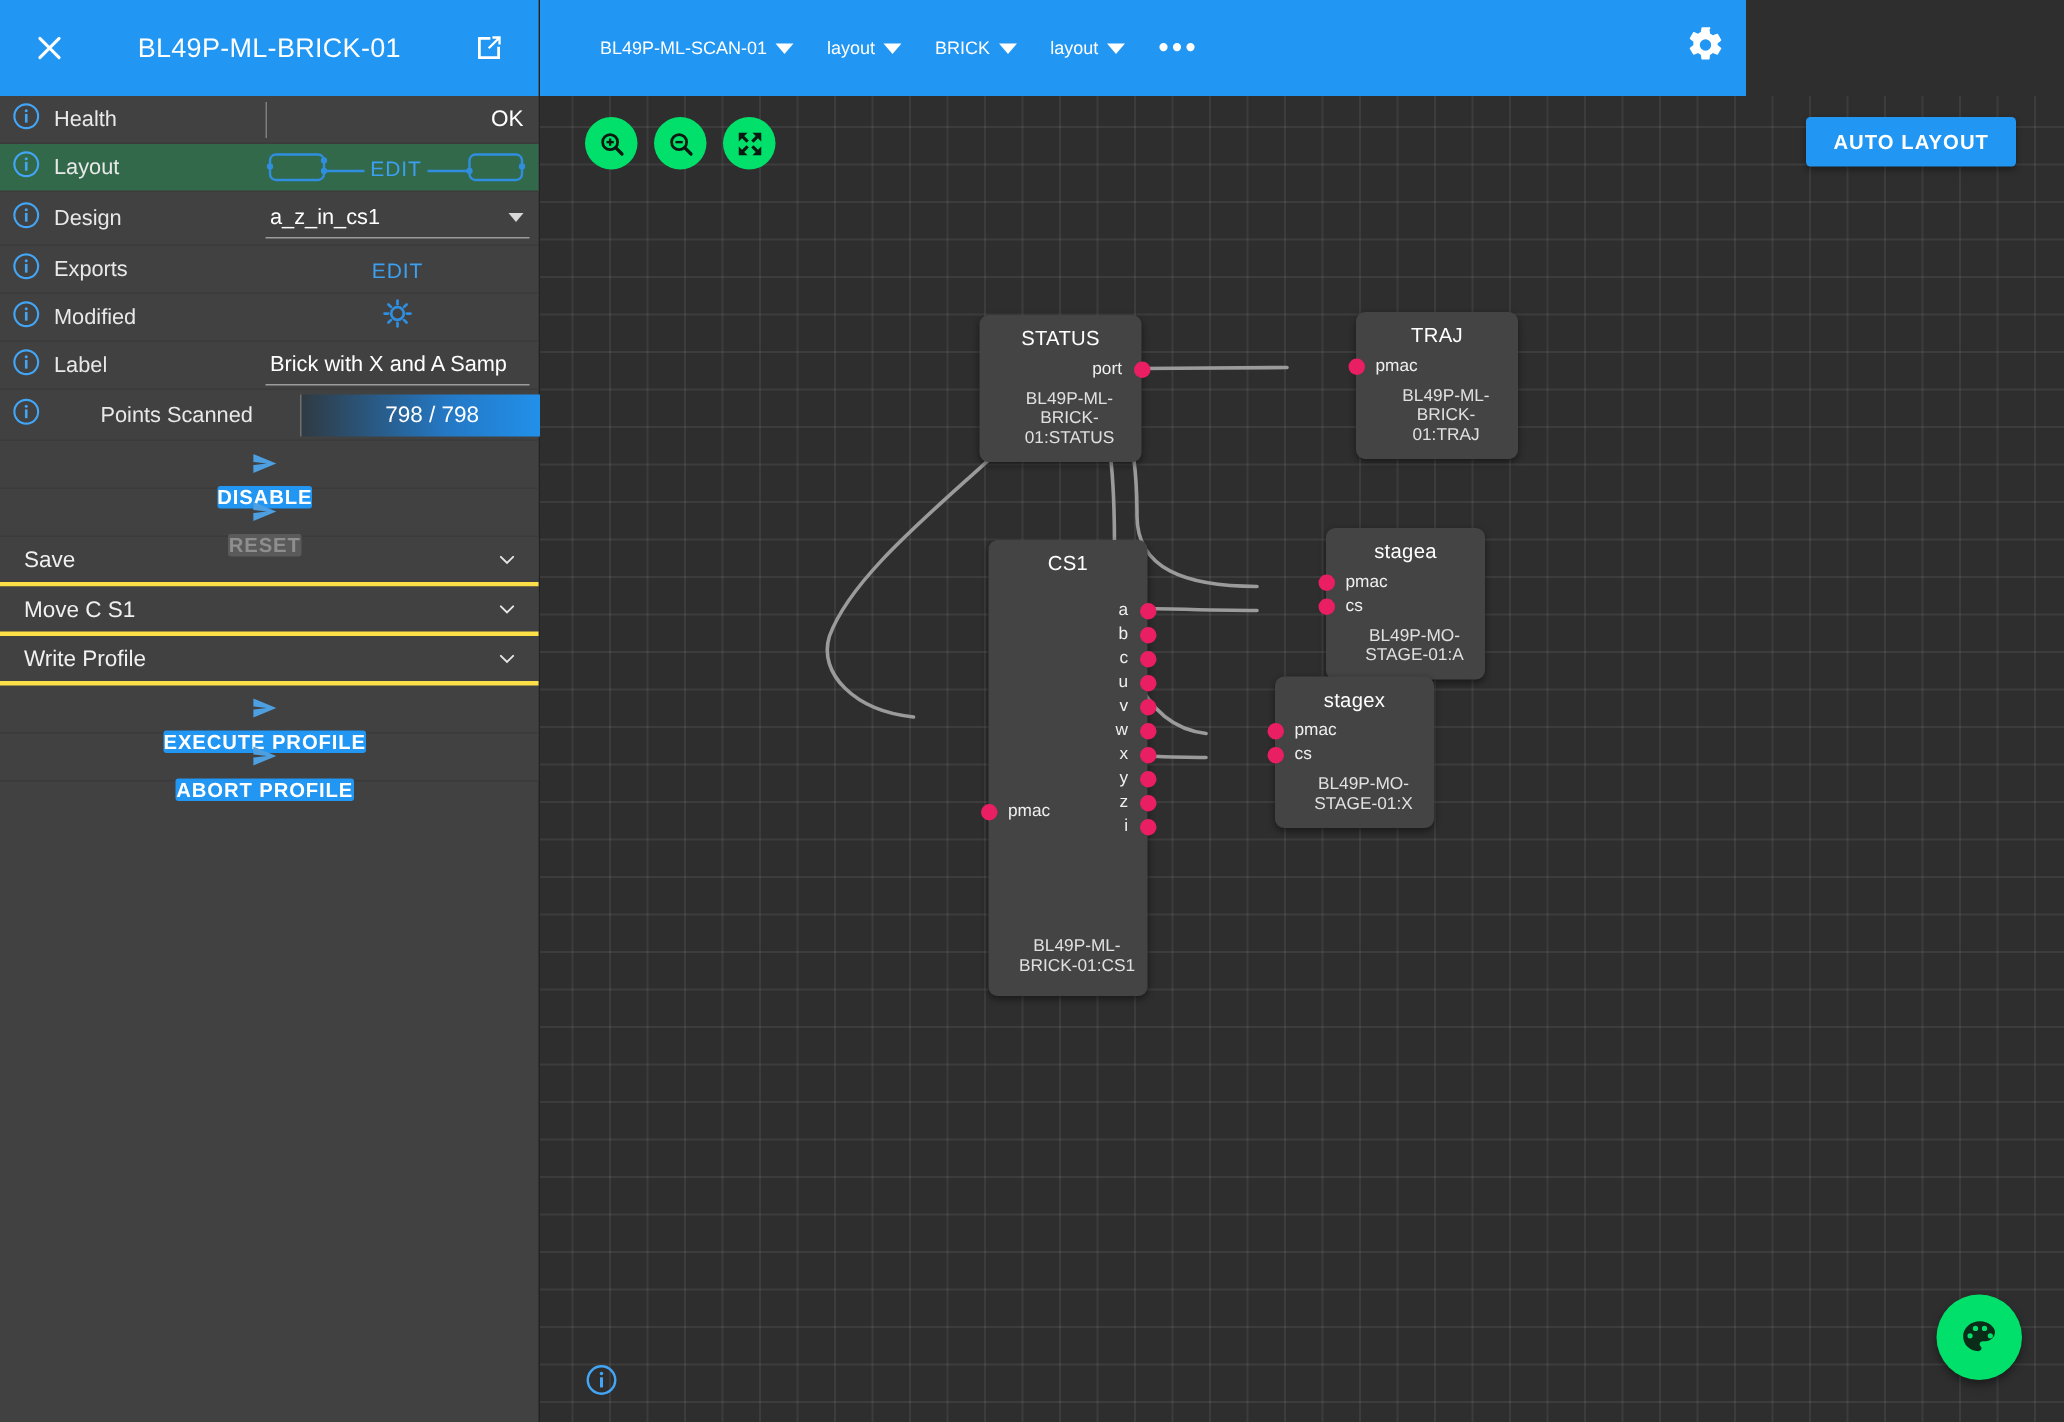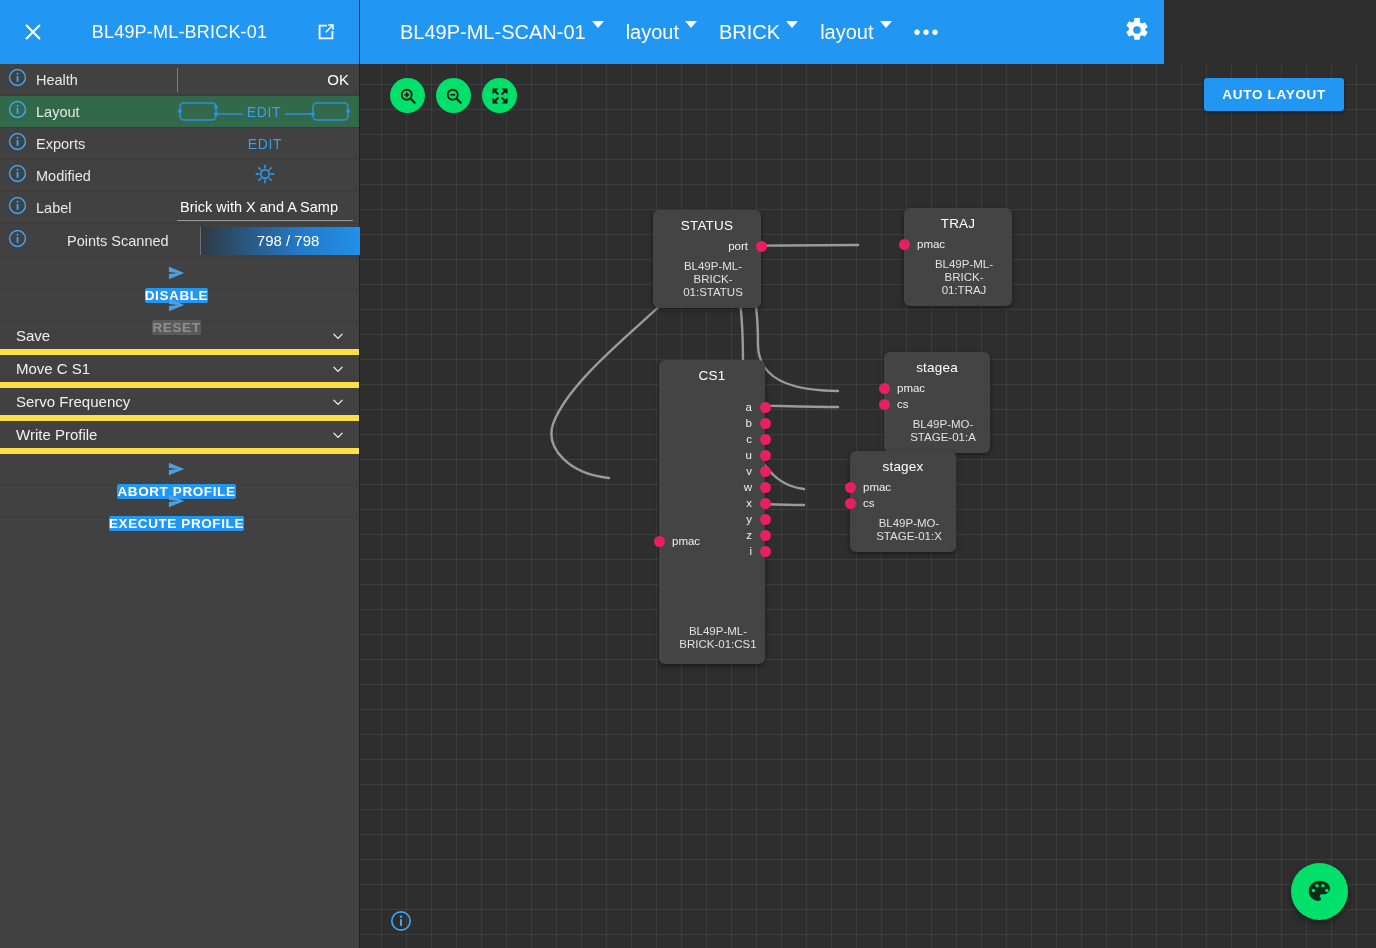--- a/index.html
+++ b/index.html
@@ -109,38 +109,38 @@
     background: #2196f3; color: #fff;
     display: flex; align-items: center; justify-content: center;
     font-size: 13.5px; letter-spacing: .6px; font-weight: bold;
     border-radius: 2px; cursor: pointer;
   }
   .wide-btn.disabled { background: #5a5a5a; color: #8e8e8e; cursor: default; }
 
   .accordion {
     display: flex; align-items: center;
     height: 33px; padding: 0 14px 0 16px;
-    border-bottom: 6px solid #fde047;
+    border-bottom: 3px solid #fde047;
     background: #414141;
     cursor: pointer;
   }
   .accordion .acc-label { flex: 1; color: #f0f0f0; font-size: 15px; }
   .chev { width: 14px; height: 14px; }
 
   
   #main { flex: 1; position: relative; height: 948px; background: #2e2e2e; }
   .topbar {
     height: 64px; background: #2196f3;
     display: flex; align-items: center;
     padding-left: 40px;
     position: relative;
   }
   .tb-item {
-    display: flex; align-items: flex-start; gap: 6px;
-    color: #fff; font-size: 20px; margin-right: 22px;
+    display: flex; align-items: center; gap: 6px;
+    color: #fff; font-size: 12px; margin-right: 22px;
     cursor: pointer;
   }
   .tb-caret {
     width: 0; height: 0;
     border-left: 6px solid transparent;
     border-right: 6px solid transparent;
     border-top: 7px solid #fff;
   }
   .tb-dots { color: #fff; font-size: 20px; letter-spacing: 2px; cursor: pointer; line-height: 10px; }
   .topbar-gear { position: absolute; right: 14px; top: 17px; cursor: pointer; }
@@ -271,20 +271,36 @@
             <circle cx="5" cy="15" r="2.1" fill="#2f8ede"></circle>
             <circle cx="41" cy="11" r="2.1" fill="#2f8ede"></circle>
             <circle cx="41" cy="18" r="2.1" fill="#2f8ede"></circle>
             <circle cx="138" cy="18" r="2.1" fill="#2f8ede"></circle>
             <circle cx="173" cy="15" r="2.1" fill="#2f8ede"></circle>
           </svg>
           <span class="link-edit" style="position:relative;z-index:2;background:#33694b;padding:0 4px;">EDIT</span>
         </span>
       </div>
 
+      <div class="prow" style="height:36px;">
+        <span class="info-i">
+          <svg width="19" height="19" viewBox="0 0 24 24">
+              <circle cx="12" cy="12" r="10" stroke="#42a5f5" stroke-width="1.8" fill="none"></circle>
+              <circle cx="12" cy="7.3" r="1.3" fill="#42a5f5"></circle>
+              <rect x="10.9" y="10" width="2.2" height="7.4" fill="#42a5f5"></rect>
+            </svg>
+        </span>
+        <span class="lbl">Design</span>
+        <span class="valbox">
+          <span class="select-wrap">
+            <span class="sel-val">a_z_in_cs1</span>
+            <span class="caret"></span>
+          </span>
+        </span>
+      </div>
 
       <div class="prow">
         <span class="info-i">
           <svg width="19" height="19" viewBox="0 0 24 24">
               <circle cx="12" cy="12" r="10" stroke="#42a5f5" stroke-width="1.8" fill="none"></circle>
               <circle cx="12" cy="7.3" r="1.3" fill="#42a5f5"></circle>
               <rect x="10.9" y="10" width="2.2" height="7.4" fill="#42a5f5"></rect>
             </svg>
         </span>
         <span class="lbl">Exports</span>
@@ -377,52 +393,44 @@
       </div>
       <div class="accordion">
         <span class="acc-label">Move C S1</span>
         <span class="chev">
           <svg width="14" height="14" viewBox="0 0 24 24">
               <path d="M5 9 L12 16 L19 9" stroke="#e6e6e6" stroke-width="2.2" fill="none" stroke-linecap="round"></path>
             </svg>
         </span>
       </div>
       <div class="accordion">
-        <span class="acc-label">Servo Frequency</span>
-        <span class="chev">
-          <svg width="14" height="14" viewBox="0 0 24 24">
-              <path d="M5 9 L12 16 L19 9" stroke="#e6e6e6" stroke-width="2.2" fill="none" stroke-linecap="round"></path>
-            </svg>
-        </span>
-      </div>
-      <div class="accordion">
         <span class="acc-label">Write Profile</span>
         <span class="chev">
           <svg width="14" height="14" viewBox="0 0 24 24">
               <path d="M5 9 L12 16 L19 9" stroke="#e6e6e6" stroke-width="2.2" fill="none" stroke-linecap="round"></path>
             </svg>
         </span>
       </div>
 
       <div class="btn-row">
         <span class="send-ico">
           <svg width="22" height="18" viewBox="0 0 24 20">
               <path d="M3 3 L20 10 L3 17 L3 11.2 L13 10 L3 8.8 Z" fill="#4d9fe0"></path>
             </svg>
         </span>
-        <span class="wide-btn">ABORT PROFILE</span>
+        <span class="wide-btn">EXECUTE PROFILE</span>
       </div>
 
       <div class="btn-row">
         <span class="send-ico">
           <svg width="22" height="18" viewBox="0 0 24 20">
               <path d="M3 3 L20 10 L3 17 L3 11.2 L13 10 L3 8.8 Z" fill="#4d9fe0"></path>
             </svg>
         </span>
-        <span class="wide-btn">EXECUTE PROFILE</span>
+        <span class="wide-btn">ABORT PROFILE</span>
       </div>
 
     </div>
   </div>
 
   <div id="main">
 
     <div class="topbar">
       <div class="tb-item">
         <span>BL49P-ML-SCAN-01</span>

